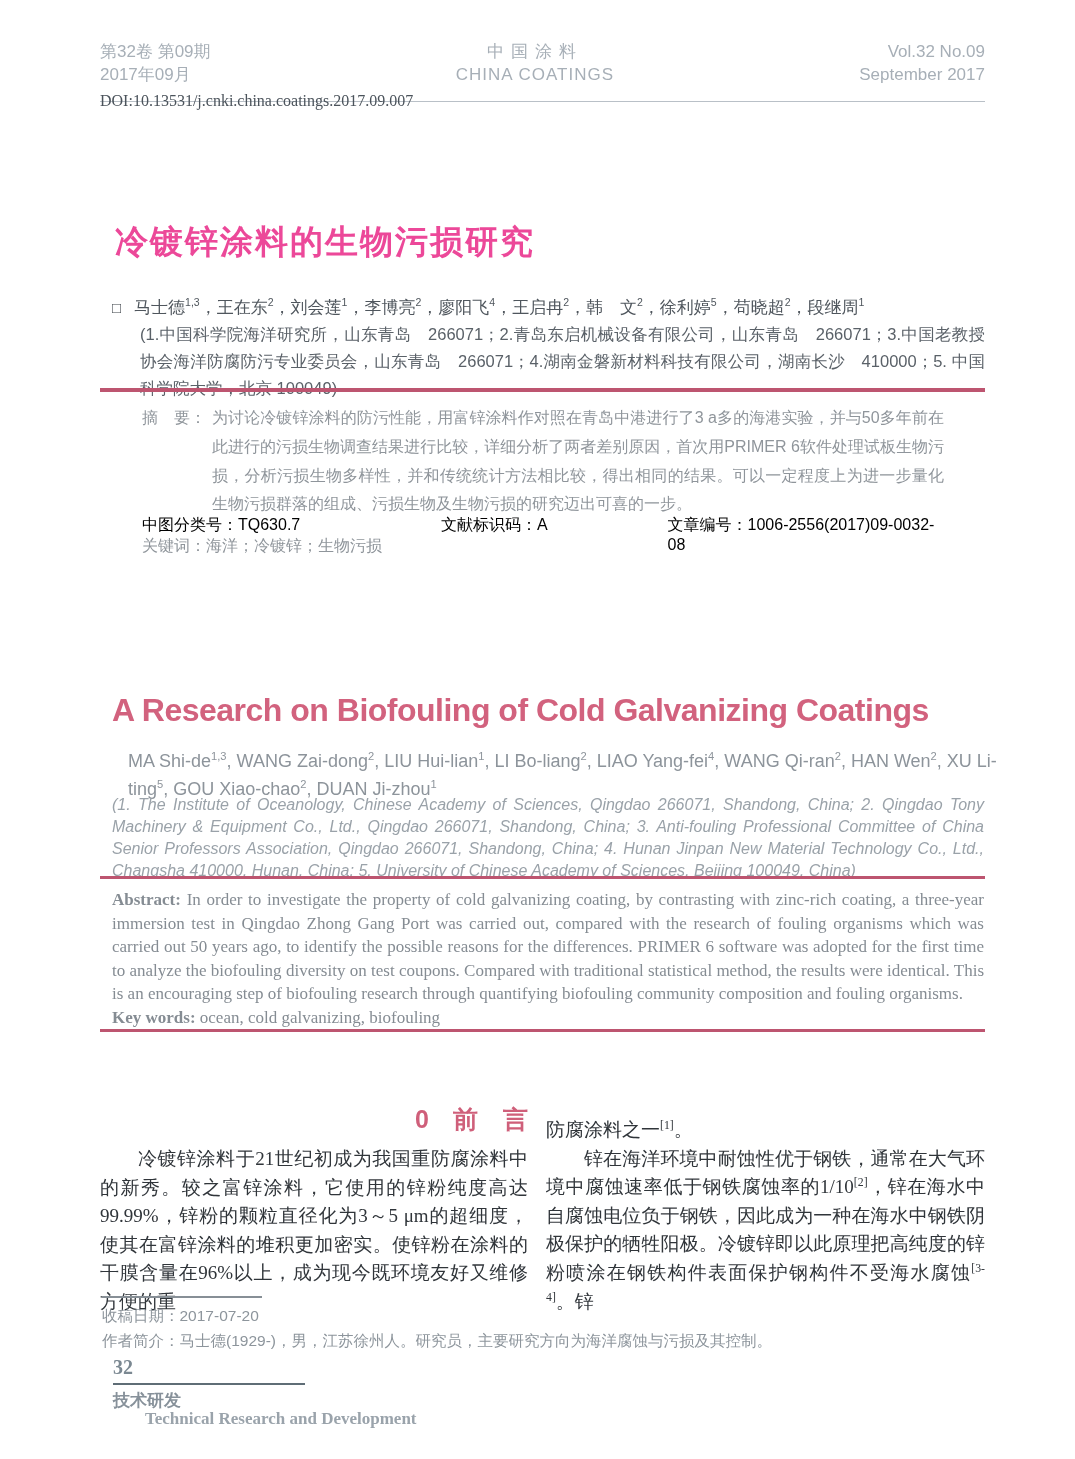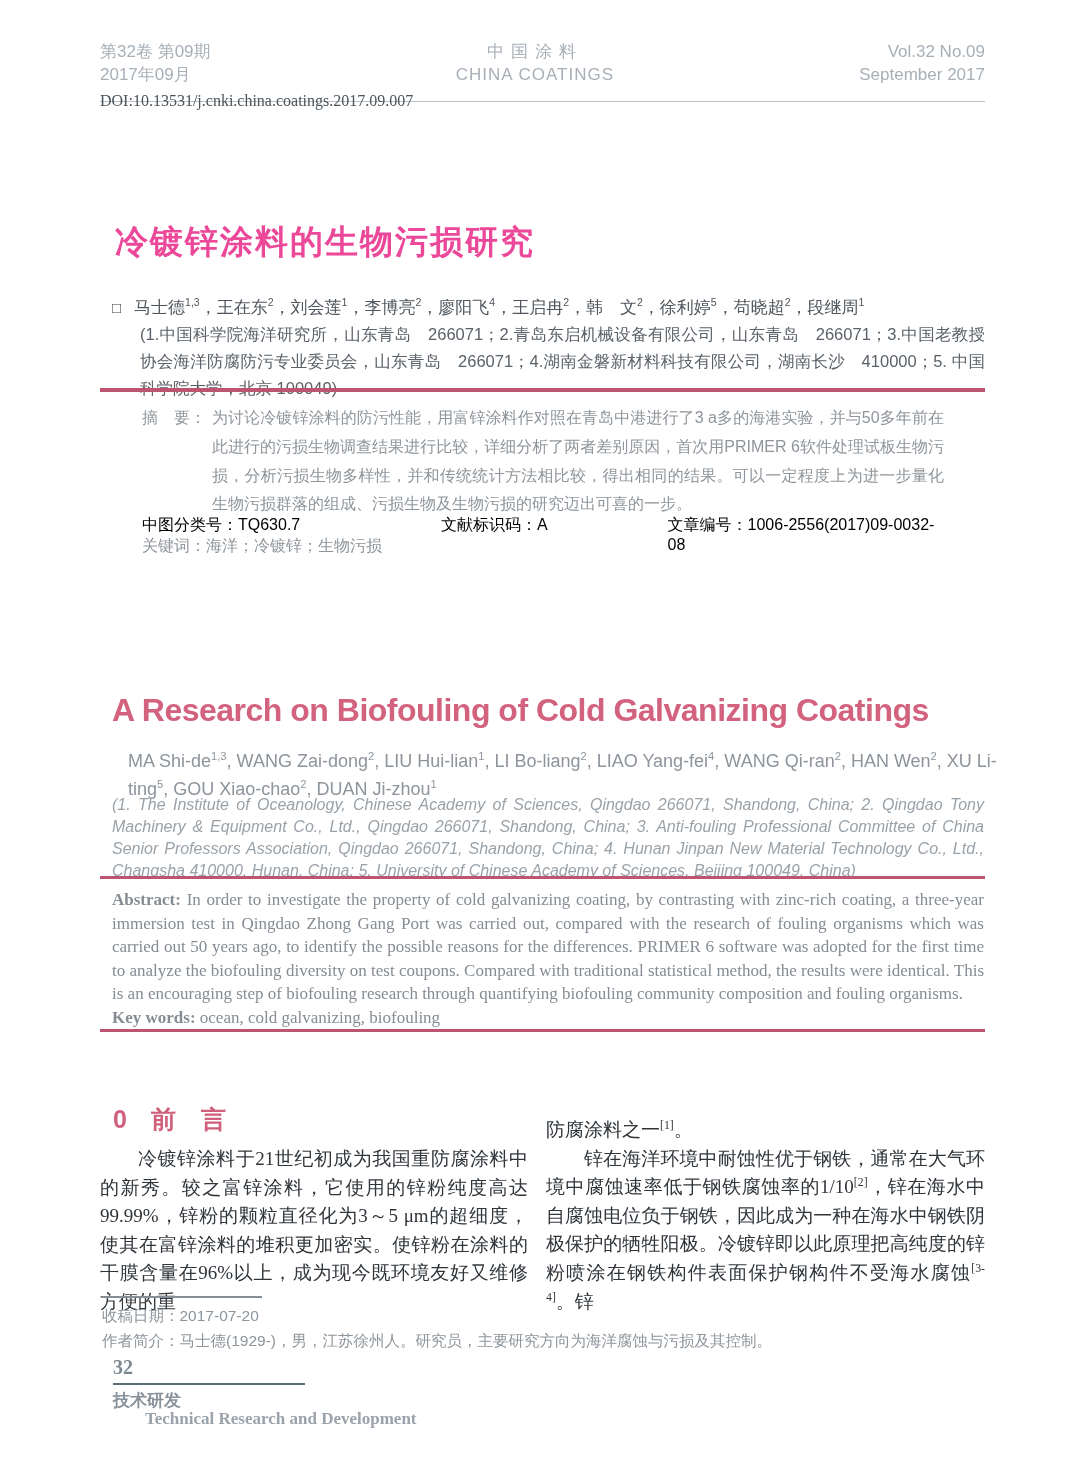--- a/index.html
+++ b/index.html
@@ -101,21 +101,21 @@
   .body-cols {
     position: absolute; top: 1103px; left: 100px; width: 885px;
     display: flex; gap: 18px;
     font-family: "Liberation Serif", serif;
   }
   .col-left  { width: 428px; }
   .col-right { width: 439px; padding-top: 13px; }
   .sec-head {
     margin: 0 0 9px 13px;
     font-family: "Liberation Sans", sans-serif;
-    font-size: 25px; font-weight: 700; color: #cf5f7a;
+    font-size: 25px; font-weight: 700; color: #cf5f7a; text-align: right;
   }
   .sec-head .sec-num { margin-right: 24px; }
   .body-cols p {
     font-size: 19px; line-height: 28.6px; color: #30353a;
     text-align: justify;
   }
   .body-cols p.indent { text-indent: 2em; }
 
   
   .footnote { position: absolute; top: 1296px; left: 102px; width: 880px; }

